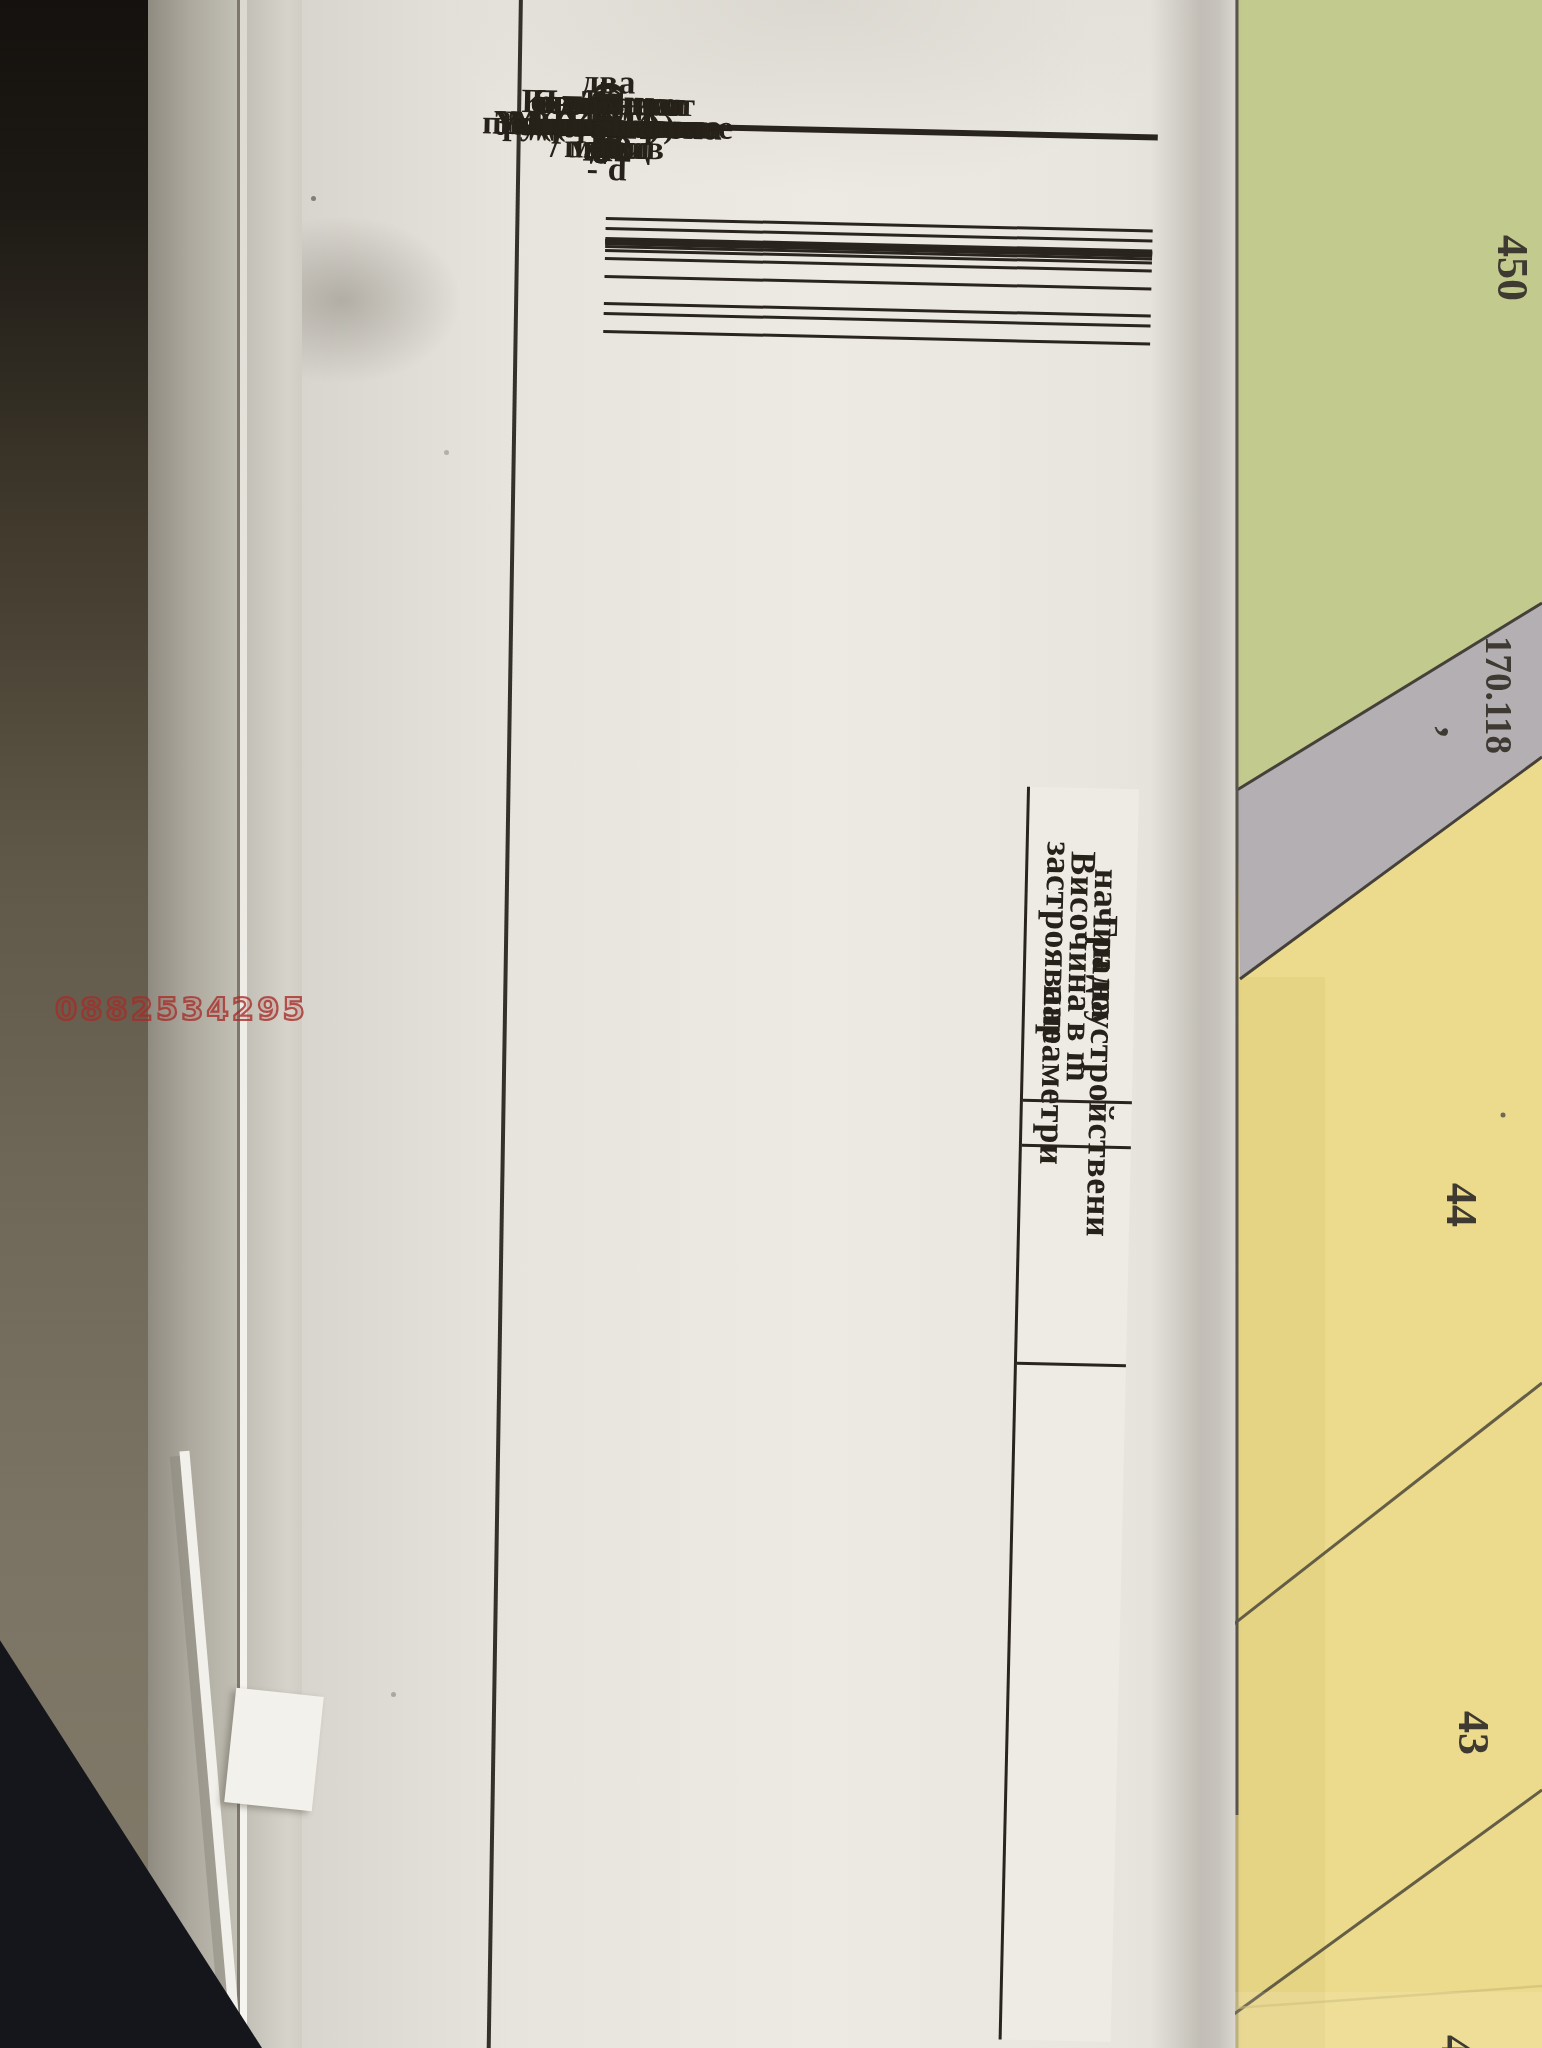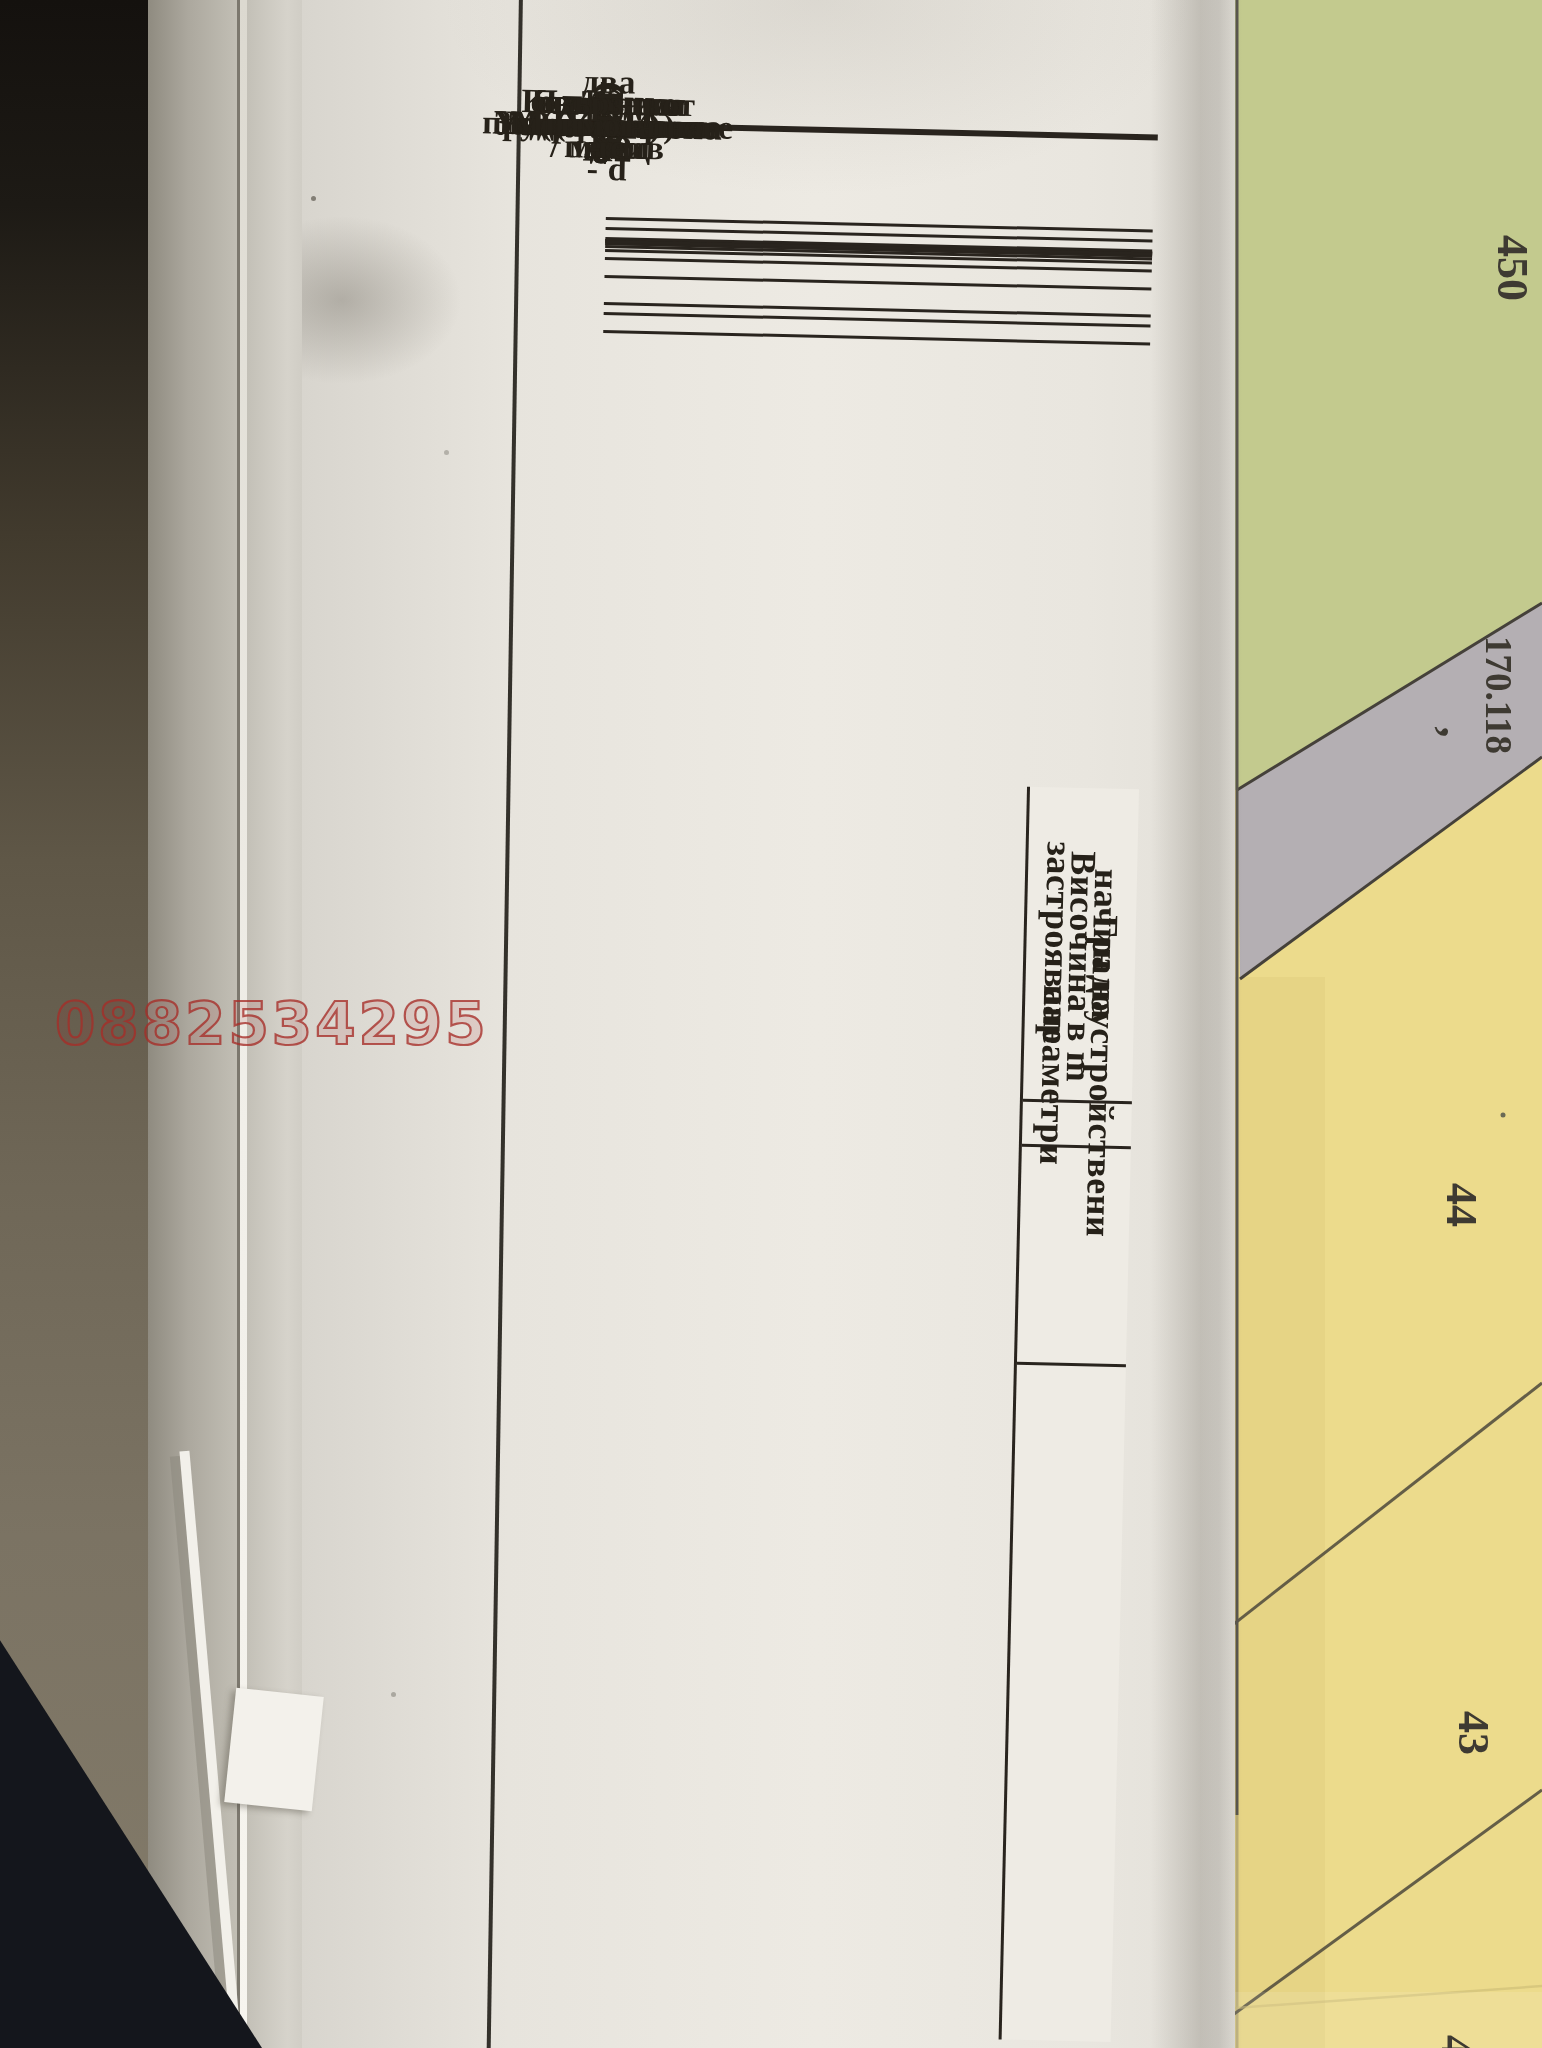--- a/index.html
+++ b/index.html
@@ -56,21 +56,21 @@
     align-items:center;justify-content:center;overflow:visible;}
   .grot{transform:rotate(90deg);white-space:nowrap;text-align:center;color:#262119;
     font-weight:700;font-size:36px;line-height:1.32;letter-spacing:.5px;}
 
   
   .map{left:1235px;top:0;width:307px;height:2048px;}
   .mlab{transform:translate(-50%,-50%) rotate(90deg);white-space:nowrap;color:#3e3a32;
     font-weight:700;font-family:"Liberation Serif",serif;}
 
   
-  .watermark{left:55px;top:990px;font-family:"DejaVu Sans",sans-serif;font-weight:700;font-size:58px;
+  .watermark{left:55px;top:990px;font-family:"DejaVu Sans",sans-serif;font-weight:700;font-size:32px;
     letter-spacing:3px;color:rgba(166,45,40,0.12);
     -webkit-text-stroke:2.2px rgba(166,45,40,0.78);text-stroke:2.2px rgba(166,45,40,0.78);text-align:right;}
 </style>
 </head>
 <body>
 
 <div id="scene">
 
   <div class="bg-dark"></div>
   <div class="side1"></div>

